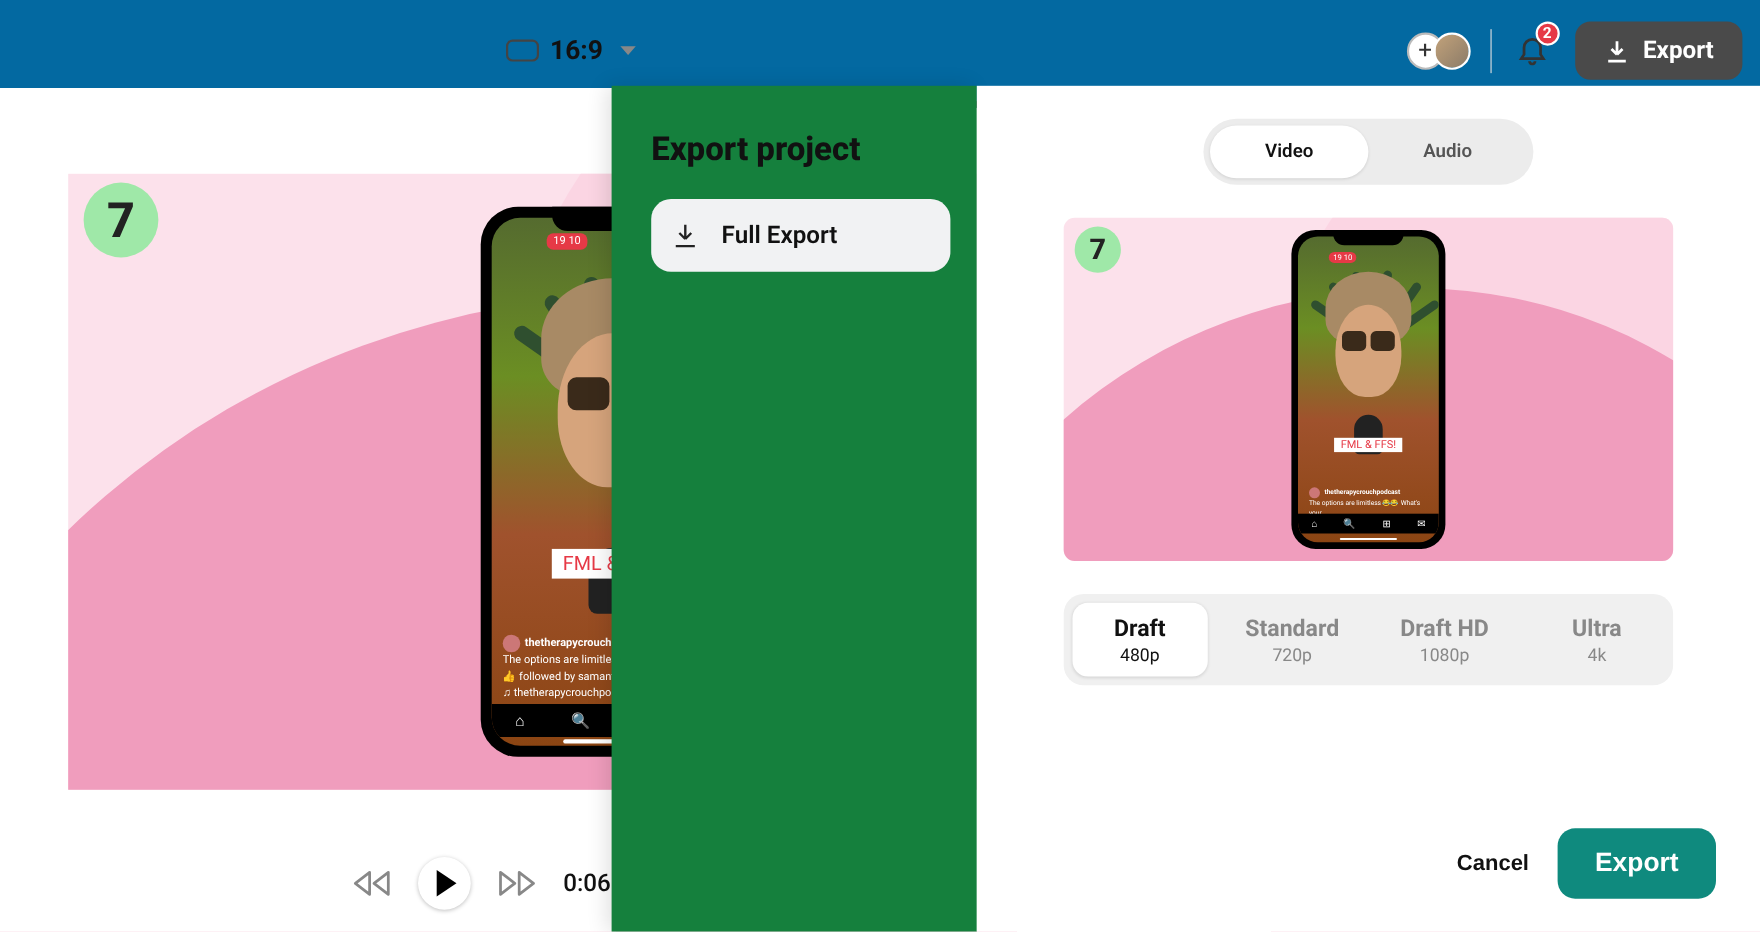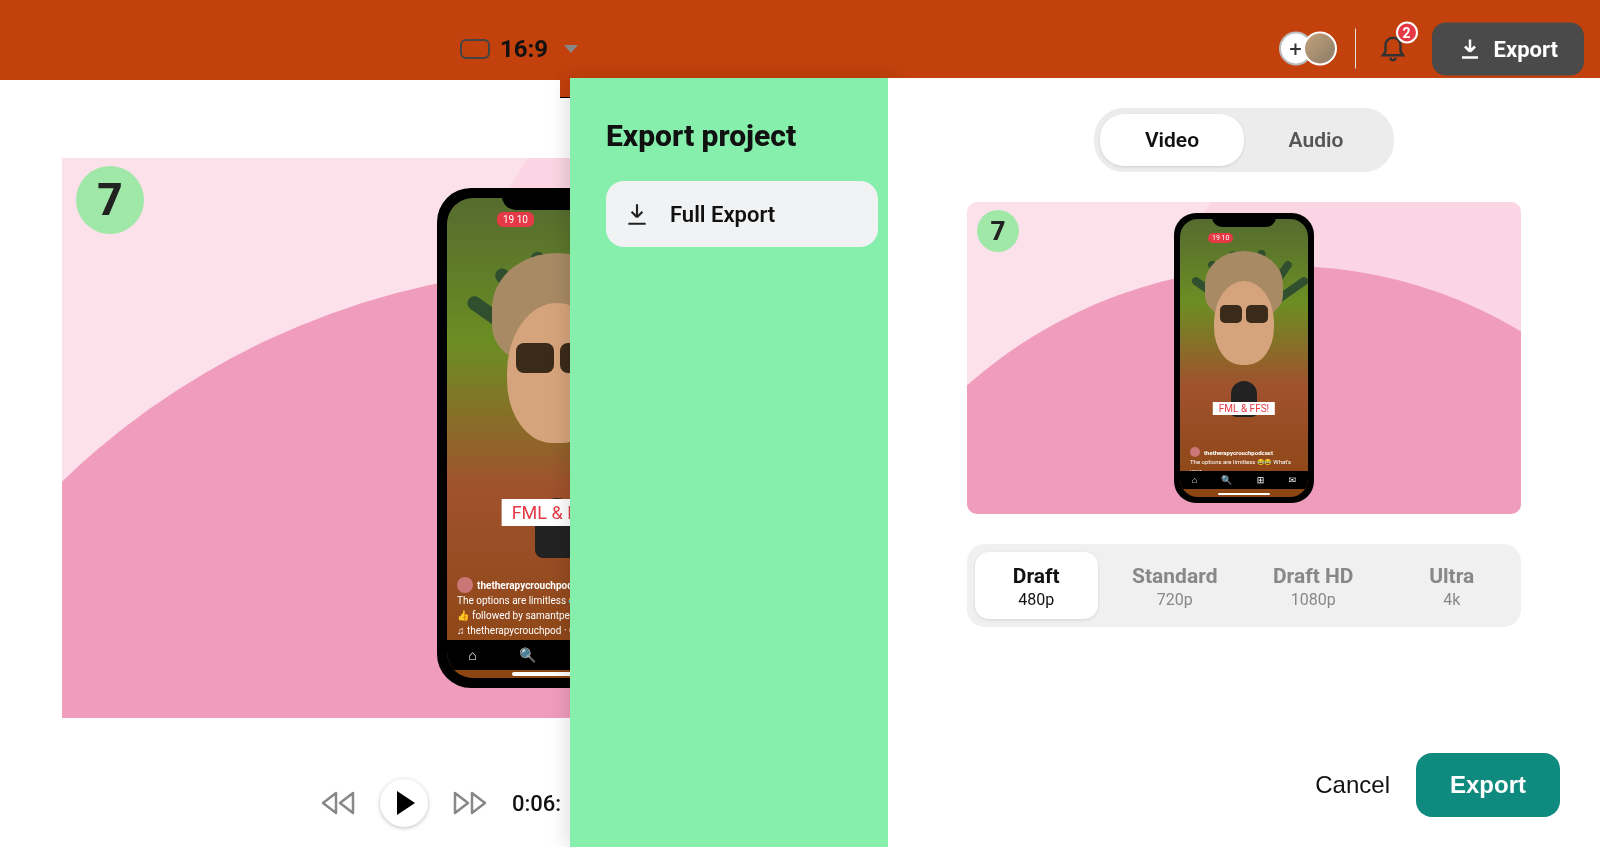--- a/index.html
+++ b/index.html
@@ -11,22 +11,22 @@
     overflow: hidden;
     position: relative;
     color: #111;
   }
 
   
   .topbar {
     position: absolute;
     left: 0; top: 0; right: 0;
     height: 98px;
-    background: #c2410c;
-    border-bottom: 1px solid #000000;
+    background: #0369a1;
+    border-bottom: 6px solid #000000;
     display: flex;
     align-items: center;
     padding: 0 16px;
   }
   .ratio-chip {
     position: absolute;
     left: 460px;
     top: 50%;
     transform: translateY(-50%);
     display: inline-flex;
@@ -246,24 +246,23 @@
     border-bottom: 12px solid transparent;
     margin-left: 4px;
   }
   .timecode { font-size: 22px; color: #111; font-weight: 500;}
 
   
   .sidebar {
     position: absolute;
     left: 556px; top: 78px; bottom: 0;
     width: 332px;
-    background: #86efac;
+    background: #15803d;
     box-shadow: -4px 0 18px rgba(0,0,0,0.12);
     padding: 40px 24px 0 36px;
-    margin-left: 14px;
   }
   .sidebar h2 {
     font-size: 30px; font-weight: 800; margin-bottom: 28px;
   }
   .sb-item {
     display: flex; align-items: center; gap: 20px;
     padding: 20px 18px;
     border-radius: 18px;
     font-size: 22px; font-weight: 600;
     cursor: pointer;
@@ -280,21 +279,21 @@
     padding: 30px 40px 0 40px;
   }
   .seg {
     width: 300px; margin: 0 auto 30px;
     background: #ececec; border-radius: 30px;
     display: flex; padding: 6px;
   }
   .seg-btn {
     flex: 1; text-align: center;
     padding: 14px 0; border-radius: 24px;
-    font-size: 21px; font-weight: 600; color: #555;
+    font-size: 17px; font-weight: 600; color: #555;
     cursor: pointer;
   }
   .seg-btn.active { background: #fff; color: #111; box-shadow: 0 1px 3px rgba(0,0,0,0.12);}
 
   .preview {
     position: relative;
     width: 554px; height: 312px;
     margin: 0 auto 30px;
     background: #fce1eb;
     border-radius: 10px;
@@ -340,21 +339,21 @@
   }
   .q-btn.active { background: #fff; color: #111; box-shadow: 0 1px 3px rgba(0,0,0,0.12);}
   .q-btn .q-name { font-size: 21px; font-weight: 700; display: block;}
   .q-btn .q-res { font-size: 16px; display: block; margin-top: 2px;}
 
   .footer-actions {
     position: absolute; right: 40px; bottom: 30px;
     display: flex; align-items: center; gap: 16px;
   }
   .cancel-btn {
-    font-size: 24px; font-weight: 400; color: #111;
+    font-size: 20px; font-weight: 700; color: #111;
     padding: 16px 10px; cursor: pointer; background: none; border: none;
   }
   .confirm-btn {
     background: #0f8a7e; color: #fff;
     font-size: 24px; font-weight: 700;
     padding: 18px 34px; border-radius: 16px;
     border: none; cursor: pointer;
   }
 </style>
 </head>

